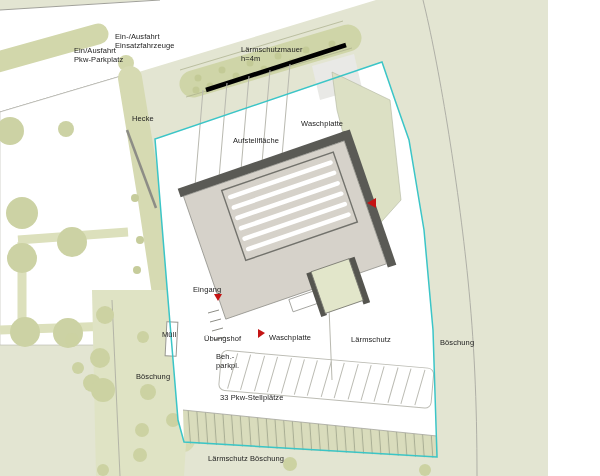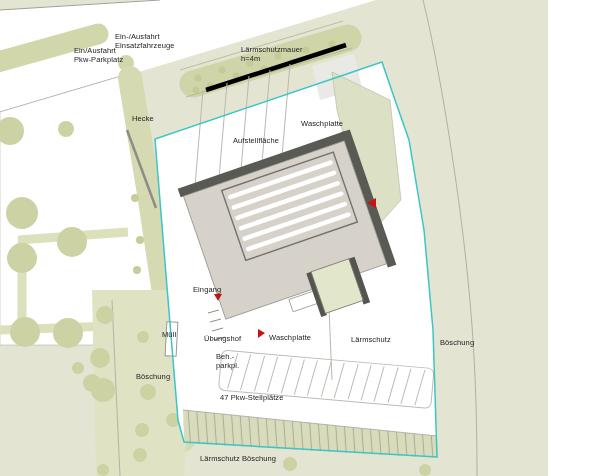--- a/index.html
+++ b/index.html
@@ -180,16 +180,16 @@
   <div class="lbl" style="left:233px;top:136px">Aufstellfläche</div>
   <div class="lbl" style="left:301px;top:119px">Waschplatte</div>
   <div class="lbl" style="left:193px;top:285px">Eingang</div>
   <div class="lbl" style="left:162px;top:330px">Müll</div>
   <div class="lbl" style="left:204px;top:334px">Übungshof</div>
   <div class="lbl" style="left:269px;top:333px">Waschplatte</div>
   <div class="lbl" style="left:351px;top:335px">Lärmschutz</div>
   <div class="lbl" style="left:216px;top:352px">Beh.-
 parkpl.</div>
   <div class="lbl" style="left:136px;top:372px">Böschung</div>
-  <div class="lbl" style="left:220px;top:393px">47 Pkw-Stellplätze</div>
+  <div class="lbl" style="left:220px;top:393px">33 Pkw-Stellplätze</div>
   <div class="lbl" style="left:440px;top:338px">Böschung</div>
-  <div class="lbl" style="left:200px;top:454px">Lärmschutz Böschung</div>
+  <div class="lbl" style="left:208px;top:454px">Lärmschutz Böschung</div>
 </div>
 
 </body></html>

